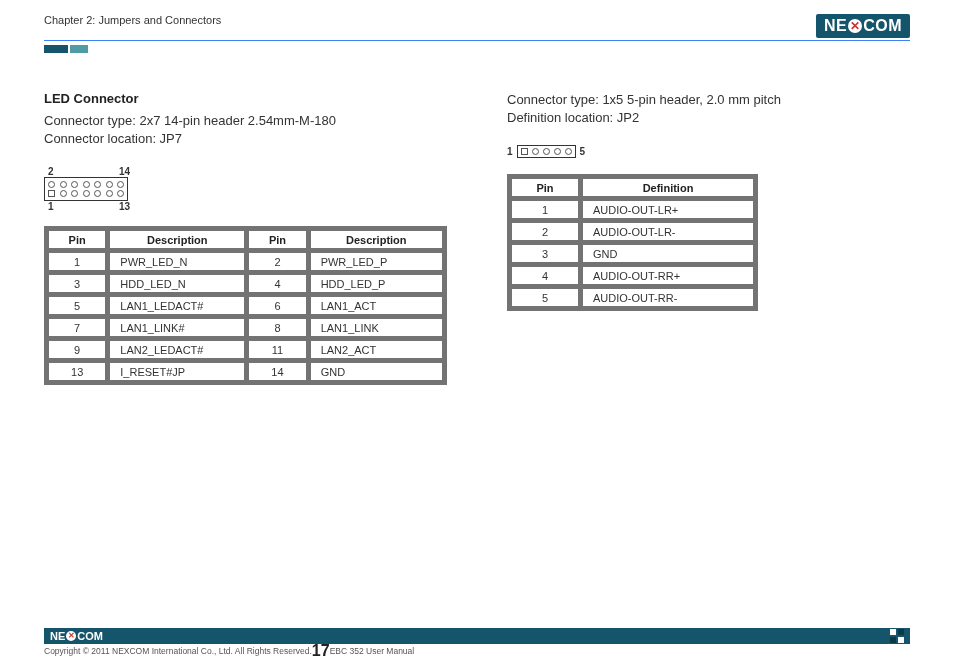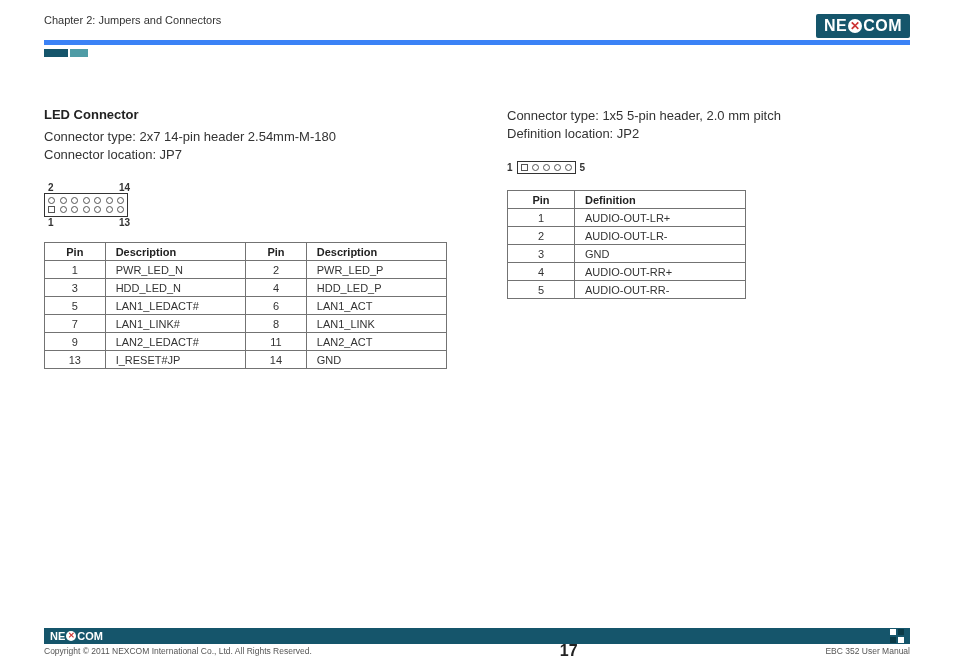--- a/index.html
+++ b/index.html
@@ -13,21 +13,21 @@
     position: relative;
     box-sizing: border-box;
   }
   .page {
     padding: 14px 44px 0 44px;
   }
   .header {
     display: flex;
     justify-content: space-between;
     align-items: flex-start;
-    border-bottom: 5px solid #3b82f6;
+    border-bottom: 1px solid #3b82f6;
     padding-bottom: 2px;
   }
   .chapter {
     font-size: 11px;
     color: #333;
   }
   .logo {
     background: #15556b;
     color: #fff;
     font-weight: bold;
@@ -56,21 +56,21 @@
     height: 8px;
     margin-top: 4px;
     display: flex;
   }
   .color-tab .a { background:#15556b; width:24px; height:8px; }
   .color-tab .b { background:#4f9ca6; width:18px; height:8px; margin-left:2px; }
 
   .content {
     display: flex;
     gap: 60px;
-    margin-top: 50px;
+    margin-top: 38px;
   }
   .col {
     flex: 1;
   }
   h3 {
     font-size: 13px;
     font-weight: bold;
     margin: 0 0 6px 0;
     color: #222;
   }
@@ -132,27 +132,27 @@
     display: flex;
     gap: 4px;
   }
 
   
   table {
     border-collapse: collapse;
     font-size: 11px;
   }
   table th, table td {
-    border: 1px solid #737373;
+    border: 5px solid #737373;
     padding: 2.5px 10px;
     text-align: left;
   }
   table th {
     font-weight: bold;
-    text-align: left;
+    text-align: center;
     color:#222;
   }
   .led-table th:nth-child(1), .led-table td:nth-child(1),
   .led-table th:nth-child(3), .led-table td:nth-child(3) {
     text-align: center;
     width: 40px;
   }
   .led-table th:nth-child(2), .led-table td:nth-child(2),
   .led-table th:nth-child(4), .led-table td:nth-child(4) {
     width: 120px;
@@ -196,21 +196,20 @@
     gap: 2px;
   }
   .footer-squares div { background:#fff; }
   .footer-squares .dark { background:#0a3a47; }
   .footer-bottom {
     position: absolute;
     left: 44px;
     right: 44px;
     bottom: 12px;
     display: flex;
-    justify-content: space-between;
     font-size: 8.5px;
     color: #555;
     align-items: center;
   }
   .page-num {
     font-weight: bold;
     font-size: 16px;
     color: #222;
   }
 </style>

